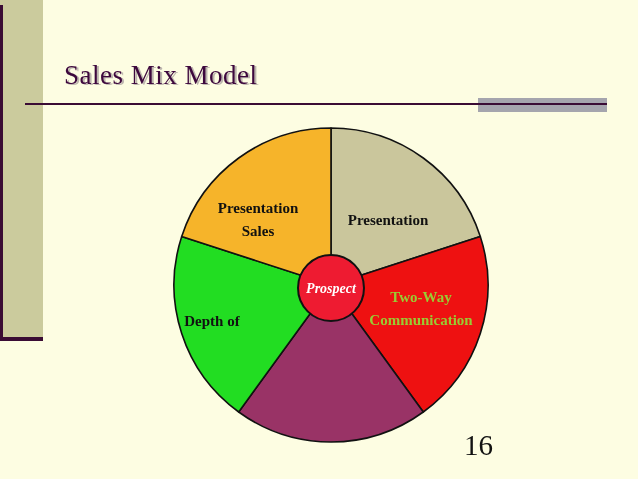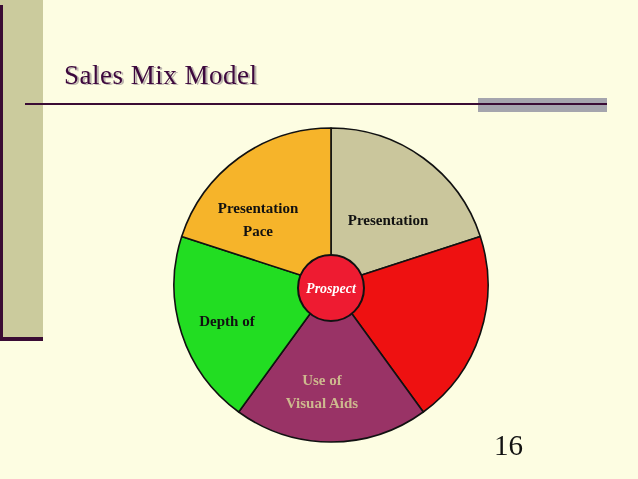--- a/index.html
+++ b/index.html
@@ -64,21 +64,20 @@
     font-size: 14px;
     color: #ffffff;
     white-space: nowrap;
     z-index: 6;
   }
   .page-number {
     position: absolute;
     left: 464px; top: 429px;
     font-size: 29px;
     z-index: 5;
-    margin-left: 30px;
   }
 </style>
 </head>
 <body>
 
 <div class="slide" style="background: rgb(253, 253, 226);">
 
   <div class="left-bar" style="border-bottom: 4px solid rgb(58, 12, 52); background: rgb(203, 203, 157);"></div>
   <div class="left-stripe" style="background: rgb(58, 12, 52);"></div>
 
@@ -92,32 +91,32 @@
     <path d="M331 285 L423.3 412 A157 157 0 0 1 238.7 412 Z" stroke="#111111" stroke-width="1.6" stroke-linejoin="round" fill="#993366"></path>
     <path d="M331 285 L238.7 412 A157 157 0 0 1 181.7 236.5 Z" stroke="#111111" stroke-width="1.6" stroke-linejoin="round" fill="#22DD22"></path>
     <path d="M331 285 L181.7 236.5 A157 157 0 0 1 331 128 Z" stroke="#111111" stroke-width="1.6" stroke-linejoin="round" fill="#F6B42A"></path>
     <circle cx="331" cy="288" r="33" stroke="#111111" stroke-width="2" fill="#EE1B31"></circle>
   </svg>
 
   <div class="seg-label" style="left: 388px; top: 220px; color: rgb(17, 17, 17);">
     <div>Presentation</div>
   </div>
 
-
-  <div class="seg-label" style="left: 322px; top: 392px; color: rgb(205, 185, 142);">
-    <div>Use of</div>
-    <div>Visual Aids</div>
+  <div class="seg-label" style="left: 421px; top: 309px; color: rgb(153, 204, 51);">
+    <div>Two-Way</div>
+    <div>Communication</div>
   </div>
 
-  <div class="seg-label" style="left: 227px; top: 321px; color: rgb(17, 17, 17);">
+
+  <div class="seg-label" style="left: 212px; top: 321px; color: rgb(17, 17, 17);">
     <div>Depth of</div>
   </div>
 
   <div class="seg-label" style="left: 258px; top: 220px; color: rgb(17, 17, 17);">
     <div>Presentation</div>
-    <div>Pace</div>
+    <div>Sales</div>
   </div>
 
   <div class="center-label" style="left: 331px; top: 289px; color: rgb(255, 255, 255); font-style: italic;">Prospect</div>
 
   <div class="page-number" style="color: rgb(17, 17, 17);">16</div>
 
 </div>
 
 </body></html>

